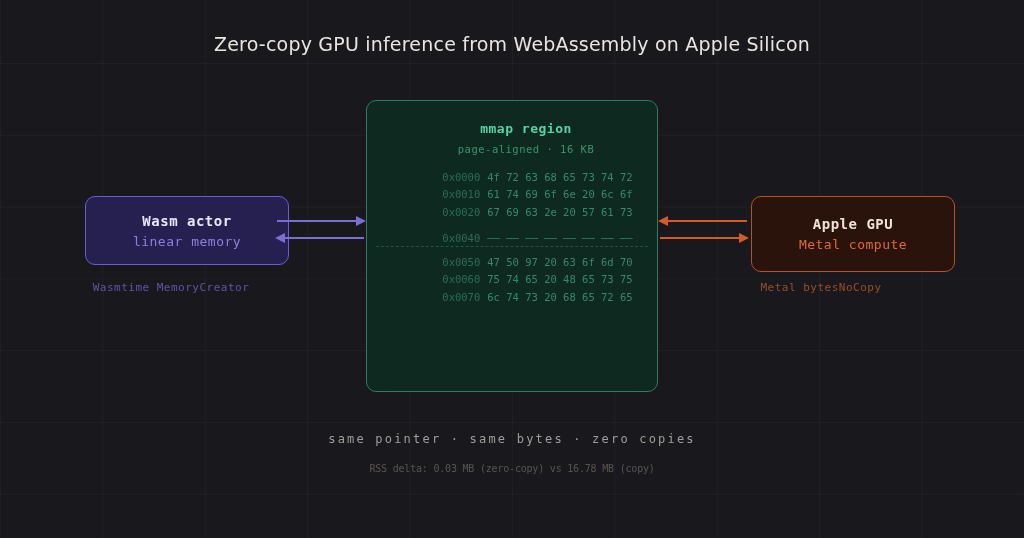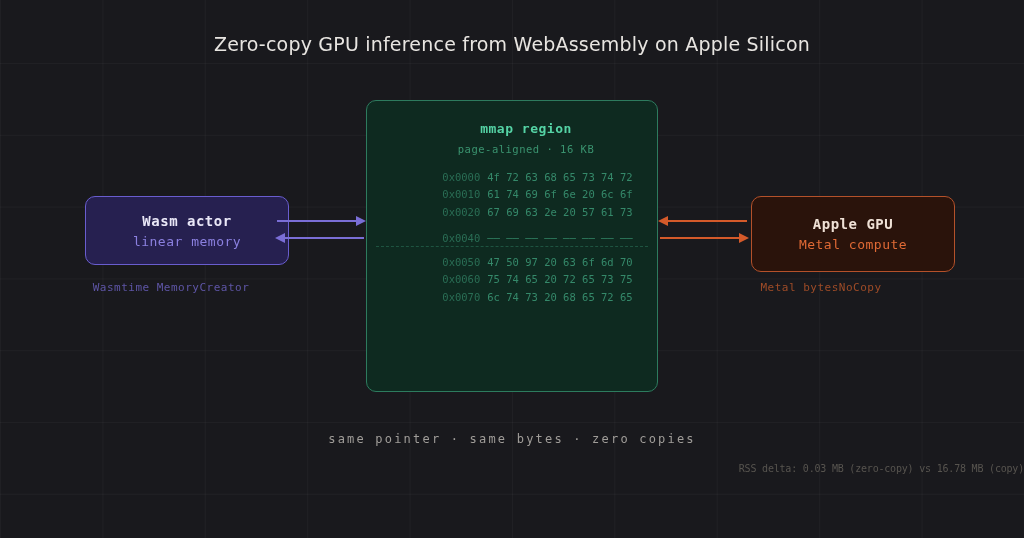--- a/index.html
+++ b/index.html
@@ -64,21 +64,21 @@
   .hex-row.boundary-row .bytes { color: #2e7a5d; }
   .hex-row.group-start { margin-top: 7px; }
   .hex-divider { position: absolute; left: 9px; right: 9px; top: 145px;
     border-top: 1px dashed #1e5440; }
 
   .arrows { position: absolute; left: 0; top: 0; pointer-events: none; }
 
   #footer-main { position: absolute; top: 432px; left: 0; width: 100%;
     text-align: center; font-size: 12px; letter-spacing: 2.2px; color: #a09d99; }
   #footer-sub { position: absolute; top: 463px; left: 0; width: 100%;
-    text-align: right; font-size: 10px; letter-spacing: -0.2px; color: #57544f; }
+    text-align: center; font-size: 10px; letter-spacing: -0.2px; color: #57544f; }
 </style>
 </head>
 <body>
 
 <div class="page-title">Zero-copy GPU inference from WebAssembly on Apple Silicon</div>
 
 <div class="node" id="wasm-node">
   <div class="node-title">Wasm actor</div>
   <div class="node-sub">linear memory</div>
 </div>
@@ -93,21 +93,21 @@
 <div id="mmap-node">
   <div class="mmap-title">mmap region</div>
   <div class="mmap-sub">page-aligned · 16 KB</div>
   <div class="hex-divider"></div>
   <div class="hex">
     <div class="hex-row"><span class="addr">0x0000</span><span class="bytes">4f 72 63 68 65 73 74 72</span></div>
     <div class="hex-row"><span class="addr">0x0010</span><span class="bytes">61 74 69 6f 6e 20 6c 6f</span></div>
     <div class="hex-row"><span class="addr">0x0020</span><span class="bytes">67 69 63 2e 20 57 61 73</span></div>
     <div class="hex-row boundary-row"><span class="addr">0x0040</span><span class="bytes">── ── ── ── ── ── ── ──</span></div>
     <div class="hex-row group-start"><span class="addr">0x0050</span><span class="bytes">47 50 97 20 63 6f 6d 70</span></div>
-    <div class="hex-row"><span class="addr">0x0060</span><span class="bytes">75 74 65 20 72 65 73 75</span></div>
+    <div class="hex-row"><span class="addr">0x0060</span><span class="bytes">75 74 65 20 48 65 73 75</span></div>
     <div class="hex-row"><span class="addr">0x0070</span><span class="bytes">6c 74 73 20 68 65 72 65</span></div>
   </div>
 </div>
 
 <svg class="arrows" width="1024" height="538" viewBox="0 0 1024 538">
   <g>
     <line x1="277" y1="221" x2="357" y2="221" stroke="#7a6ed6" stroke-width="2"></line>
     <polygon points="366,221 356,216 356,226" fill="#7a6ed6"></polygon>
   </g>
   <g>

